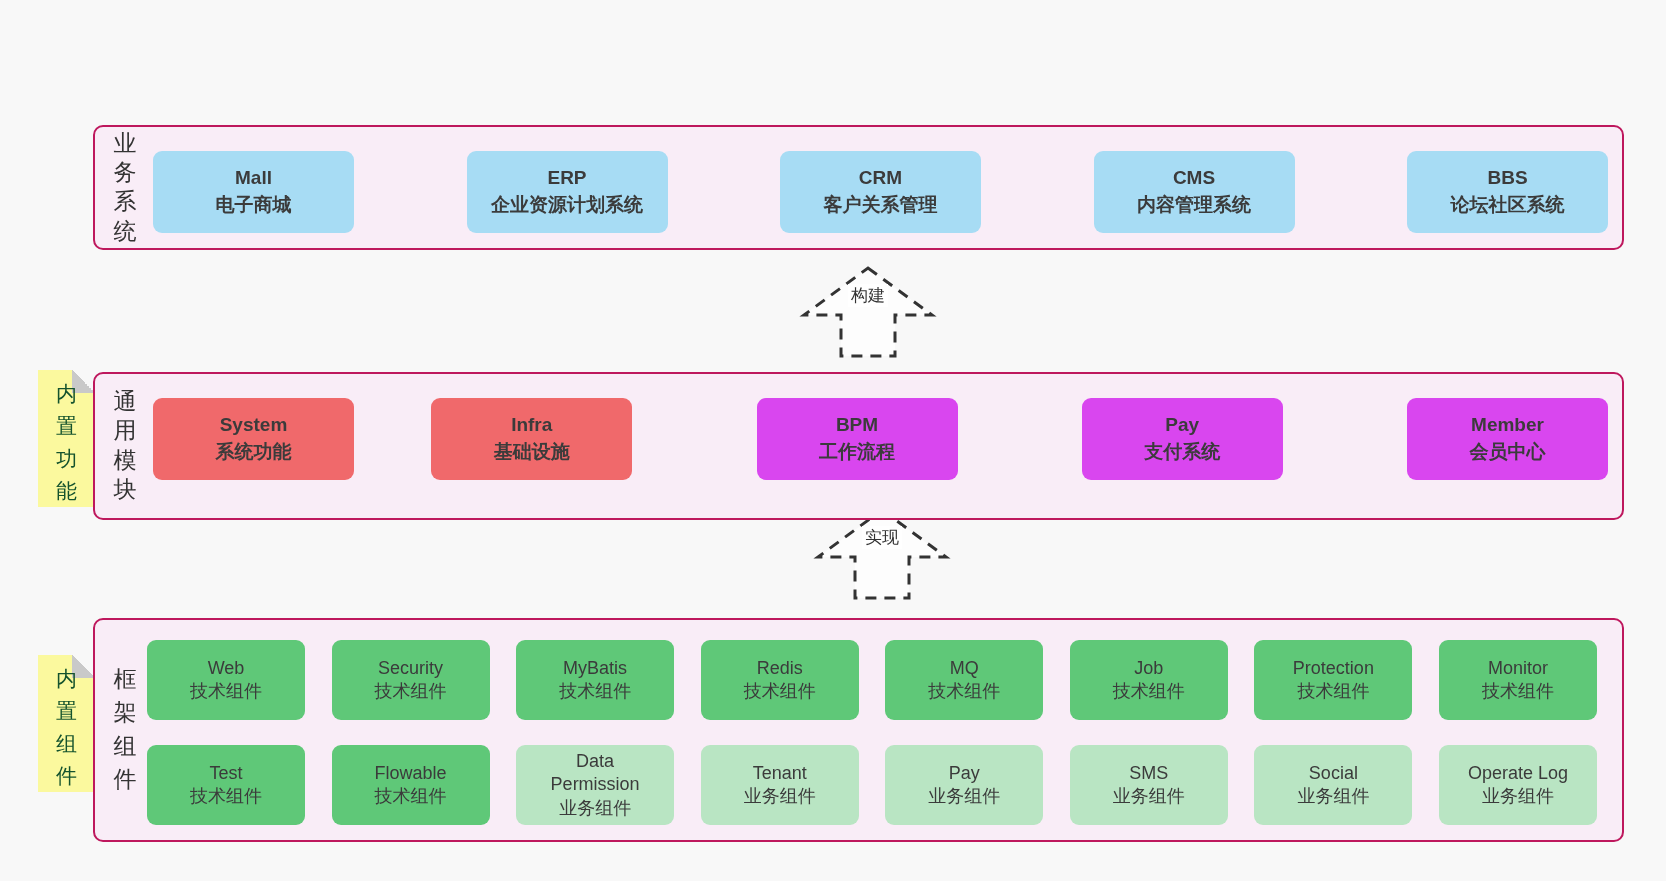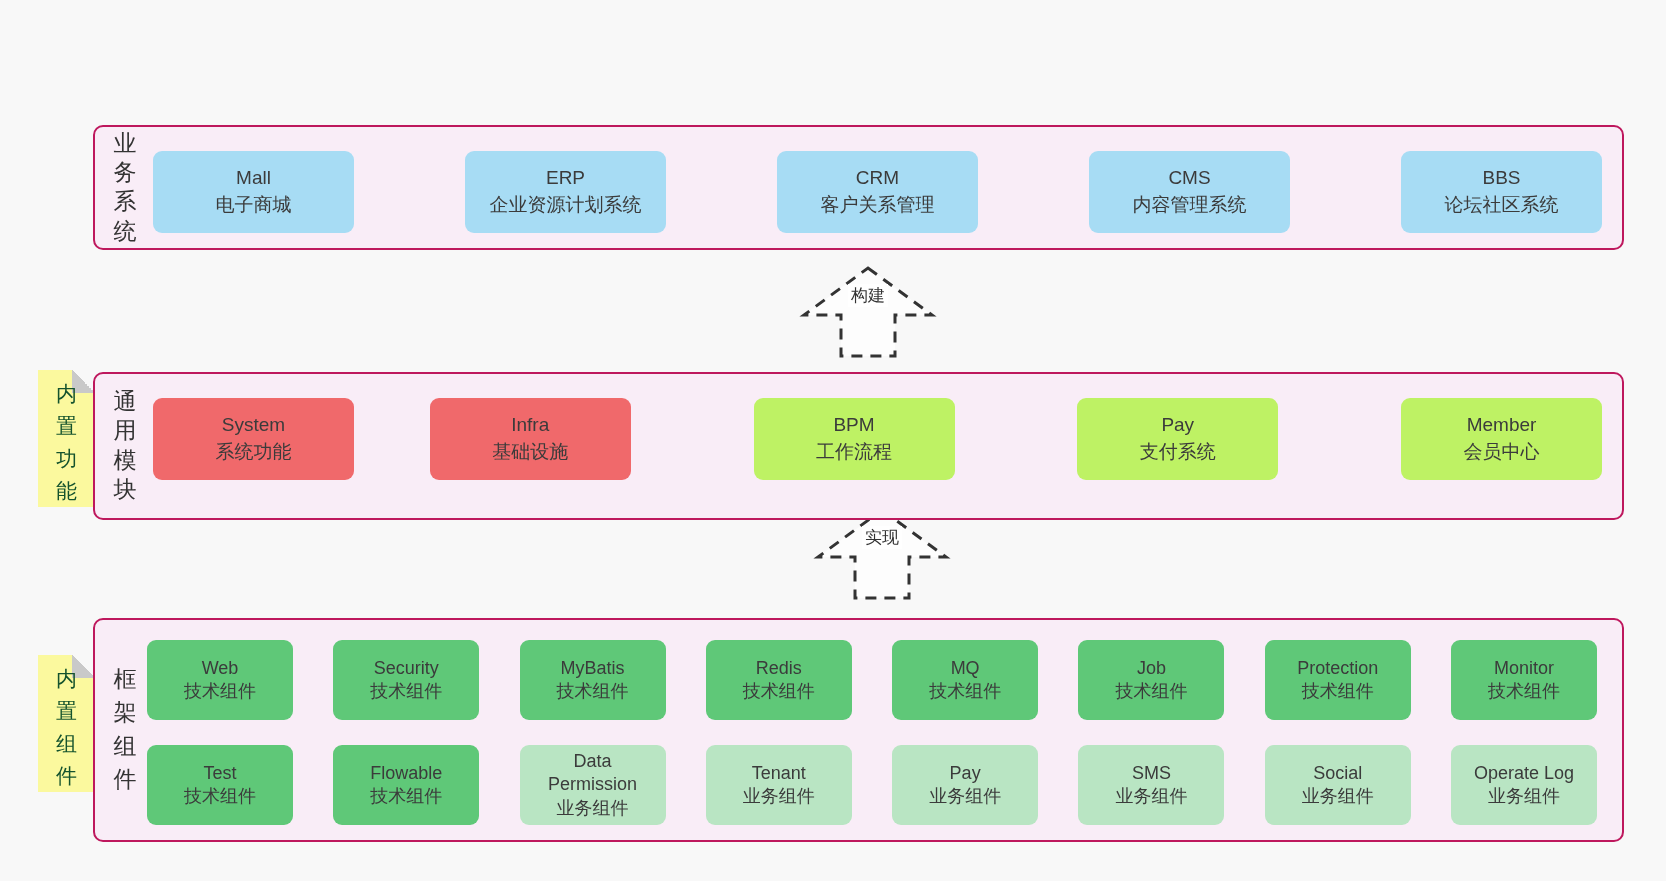--- a/index.html
+++ b/index.html
@@ -40,38 +40,38 @@
   }
   #band-components .side-label { line-height:1.45; }
 
   
   .row {
     position:absolute;
     display:flex;
     justify-content:space-between;
   }
   #band-business .row,
-  #band-modules  .row { left:58px; right:20px; top:24px; }
+  #band-modules  .row { left:58px; right:14px; top:24px;font-weight:bold; }
   #band-components .row-1 { left:52px; right:25px; top:20px; }
   #band-components .row-2 { left:52px; right:25px; top:125px; }
 
   .box {
     width:201px; height:82px;
     border-radius:9px;
     display:flex; flex-direction:column;
     align-items:center; justify-content:center;
     text-align:center;
     font-size:19px; line-height:1.4;
   }
-  .box.small { width:146px; height:80px; font-size:18px; line-height:1.3; }
+  .box.small { width:158px; height:80px; font-size:18px; line-height:1.3; }
   .box.small .en { display:inline-block; max-width:112px; }
 
   .blue        { background:#a7dcf4; }
   .red         { background:#f0696b; }
-  .pink        { background:#bef264;margin-left:47px; }
+  .pink        { background:#d946ef;margin-left:47px; }
   .green       { background:#5fc878; }
   .green-light { background:#b9e5c3; }
 
   
   .note {
     position:absolute;
     left:38px; width:57px;
     background:#fbf99e;
     z-index:1;
   }

